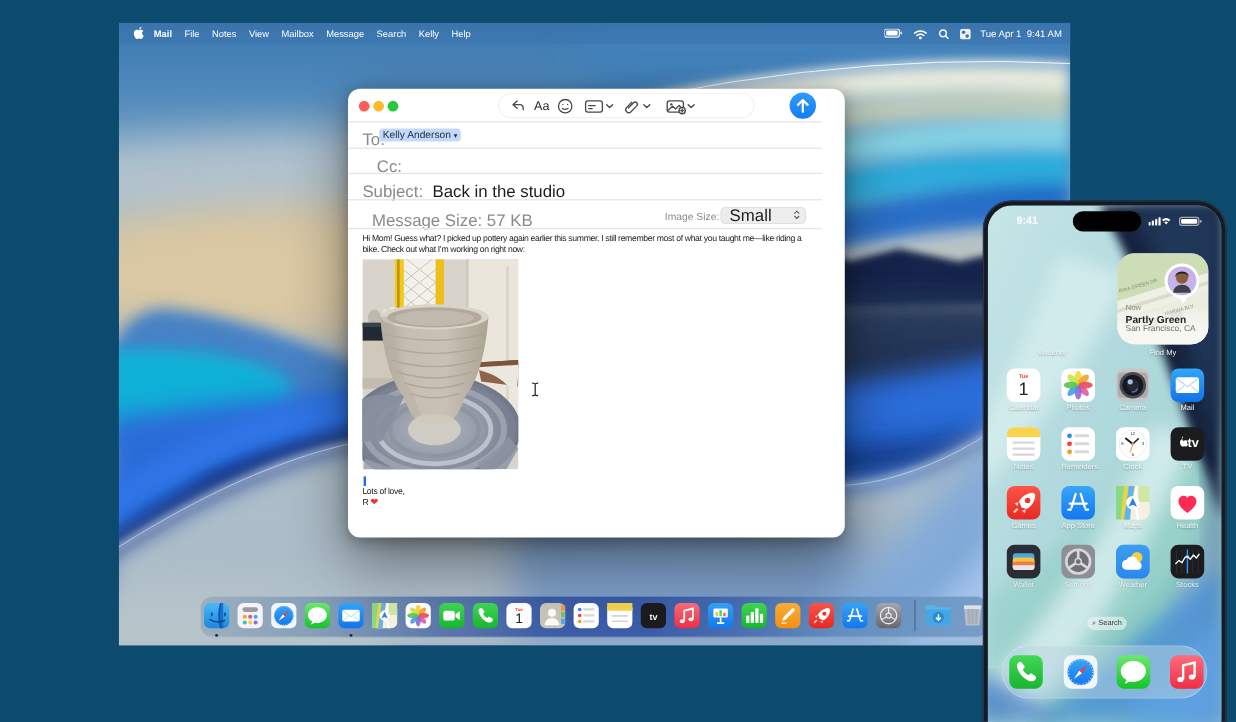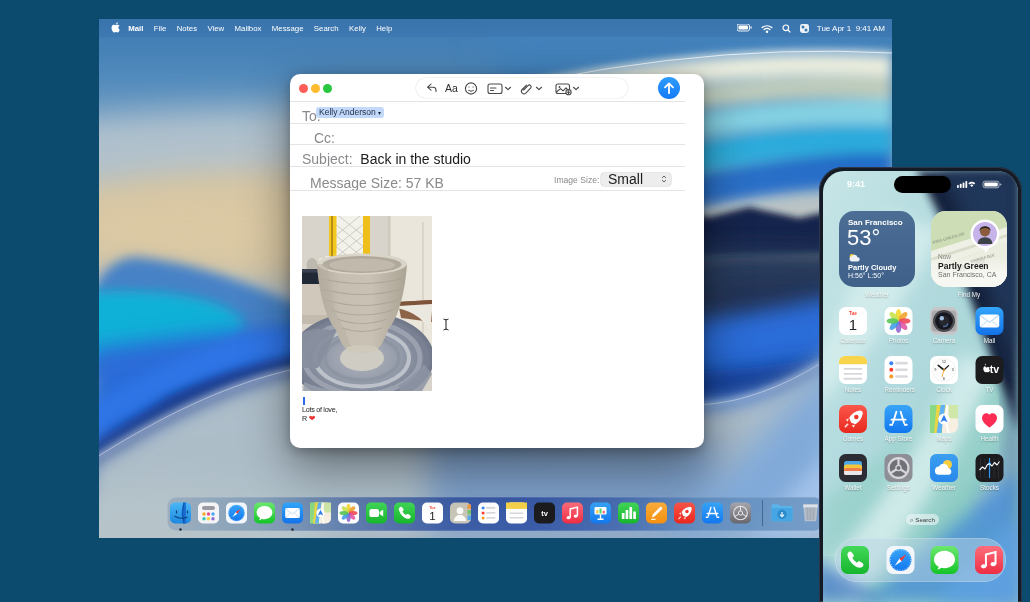--- a/index.html
+++ b/index.html
@@ -178,20 +178,21 @@
       <div class="rowlab" style="left:12px;top:77px">Subject: <span style="color:#1c1c1e">&nbsp;Back in the studio</span></div>
       <div class="hsep" style="top:92px"></div>
       <div class="rowlab" style="left:20px;top:101px">Message Size: 57 KB</div>
       <div class="rowlab" style="left:264px;top:101px;font-size:8.6px">Image Size:</div>
       <div style="position:absolute;left:311px;top:98.5px;width:70px;height:13px;border-radius:3.5px;background:#ededed;box-shadow:0 0 0 .5px #d0d0d0;color:#1c1c1e;font-size:14px;line-height:13px;padding-left:7px">Small
         <svg style="position:absolute;right:4px;top:2.5px" width="6" height="8" viewBox="0 0 6 8">
             <path d="M1,3 L3,1 L5,3 M1,5 L3,7 L5,5" stroke="#555" stroke-width=".9" fill="none"></path>
           </svg>
       </div>
       <div class="hsep" style="top:116px"></div>
+      <div class="body">Hi Mom! Guess what? I picked up pottery again earlier this summer. I still remember most of what you taught me—like riding a<br>bike. Check out what I’m working on right now:</div>
 
       <svg style="position:absolute;left:12px;top:142px" width="130" height="175" viewBox="0 0 130 175">
         <defs>
           <linearGradient id="bowlg" x1="0" y1="0" x2="1" y2="0">
             <stop offset="0" stop-color="#b0a89b"></stop>
               <stop offset=".25" stop-color="#c6bfb1"></stop>
               <stop offset=".6" stop-color="#c9c2b4"></stop>
               <stop offset="1" stop-color="#aba394"></stop>
           </linearGradient>
           <radialGradient id="wheelg" cx=".5" cy=".5" r=".5">
@@ -534,30 +535,20 @@
       <rect x="0" y="5" width="1.8" height="3" rx=".7"></rect>
           <rect x="2.8" y="3.8" width="1.8" height="4.2" rx=".7"></rect>
           <rect x="5.6" y="2.4" width="1.8" height="5.6" rx=".7"></rect>
           <rect x="8.4" y="1" width="1.8" height="7" rx=".7"></rect>
       <path d="M18.3,3.2 a5.4,5.4 0 0 0 -7,0 l1.2,1.3 a3.6,3.6 0 0 1 4.6,0 Z M16.4,5.2 a2.7,2.7 0 0 0 -3.2,0 l1.6,1.8 Z"></path>
       <rect x="26" y="1.2" width="16" height="6.6" rx="2" fill="none" stroke="#fff" stroke-width="1" opacity=".6"></rect>
       <rect x="27.3" y="2.5" width="13.4" height="4" rx="1" fill="#fff"></rect>
       <rect x="42.8" y="3.4" width="1.6" height="2.2" rx=".8" opacity=".6"></rect>
     </svg>
 
-    <div style="position:absolute;left:16px;top:40px;width:76px;height:76px;border-radius:15px;background:linear-gradient(180deg,#4c6e95,#3e6089);color:#fff">
-      <div style="position:absolute;left:9px;top:7px;font-size:8px;font-weight:700">San Francisco</div>
-      <div style="position:absolute;left:8px;top:14px;font-size:22px;font-weight:300">53°</div>
-      <svg style="position:absolute;left:9px;top:42px" width="12" height="9" viewBox="0 0 12 9">
-            <circle cx="4" cy="3.4" r="2.4" fill="#fcd23c"></circle>
-            <path d="M3.4,8.4 a2.6,2.6 0 0 1 .4,-5.1 a3,3 0 0 1 5.6,.9 a2.1,2.1 0 0 1 .4,4.2 Z" fill="#eef2f6"></path>
-          </svg>
-      <div style="position:absolute;left:9px;top:52px;font-size:7.5px;font-weight:600">Partly Cloudy</div>
-      <div style="position:absolute;left:9px;top:61px;font-size:7px;opacity:.95">H:56° L:50°</div>
-    </div>
     <div style="position:absolute;left:108px;top:40px;width:76px;height:76px;border-radius:15px;overflow:hidden;background:#dfe8d4">
       <svg width="76" height="76" viewBox="0 0 76 76">
         <rect width="76" height="76" fill="#cdddb6"></rect>
         <path d="M0,40 L76,16 L76,32 L0,57 Z" fill="#eef0e6"></path>
         <path d="M0,47 L76,23 L76,26 L0,50 Z" fill="#d8dcc8"></path>
         <path d="M28,76 L76,56 L76,76 Z" fill="#e8e9e0"></path>
         <path d="M0,57 L76,32 L76,76 L0,76 Z" fill="#efeee6" opacity=".9"></path>
         <rect x="6" y="58" width="10" height="6" fill="#dcdcd2"></rect>
             <rect x="22" y="54" width="12" height="7" fill="#d4d4c8"></rect>
             <rect x="44" y="48" width="10" height="6" fill="#dcdcd2"></rect>

